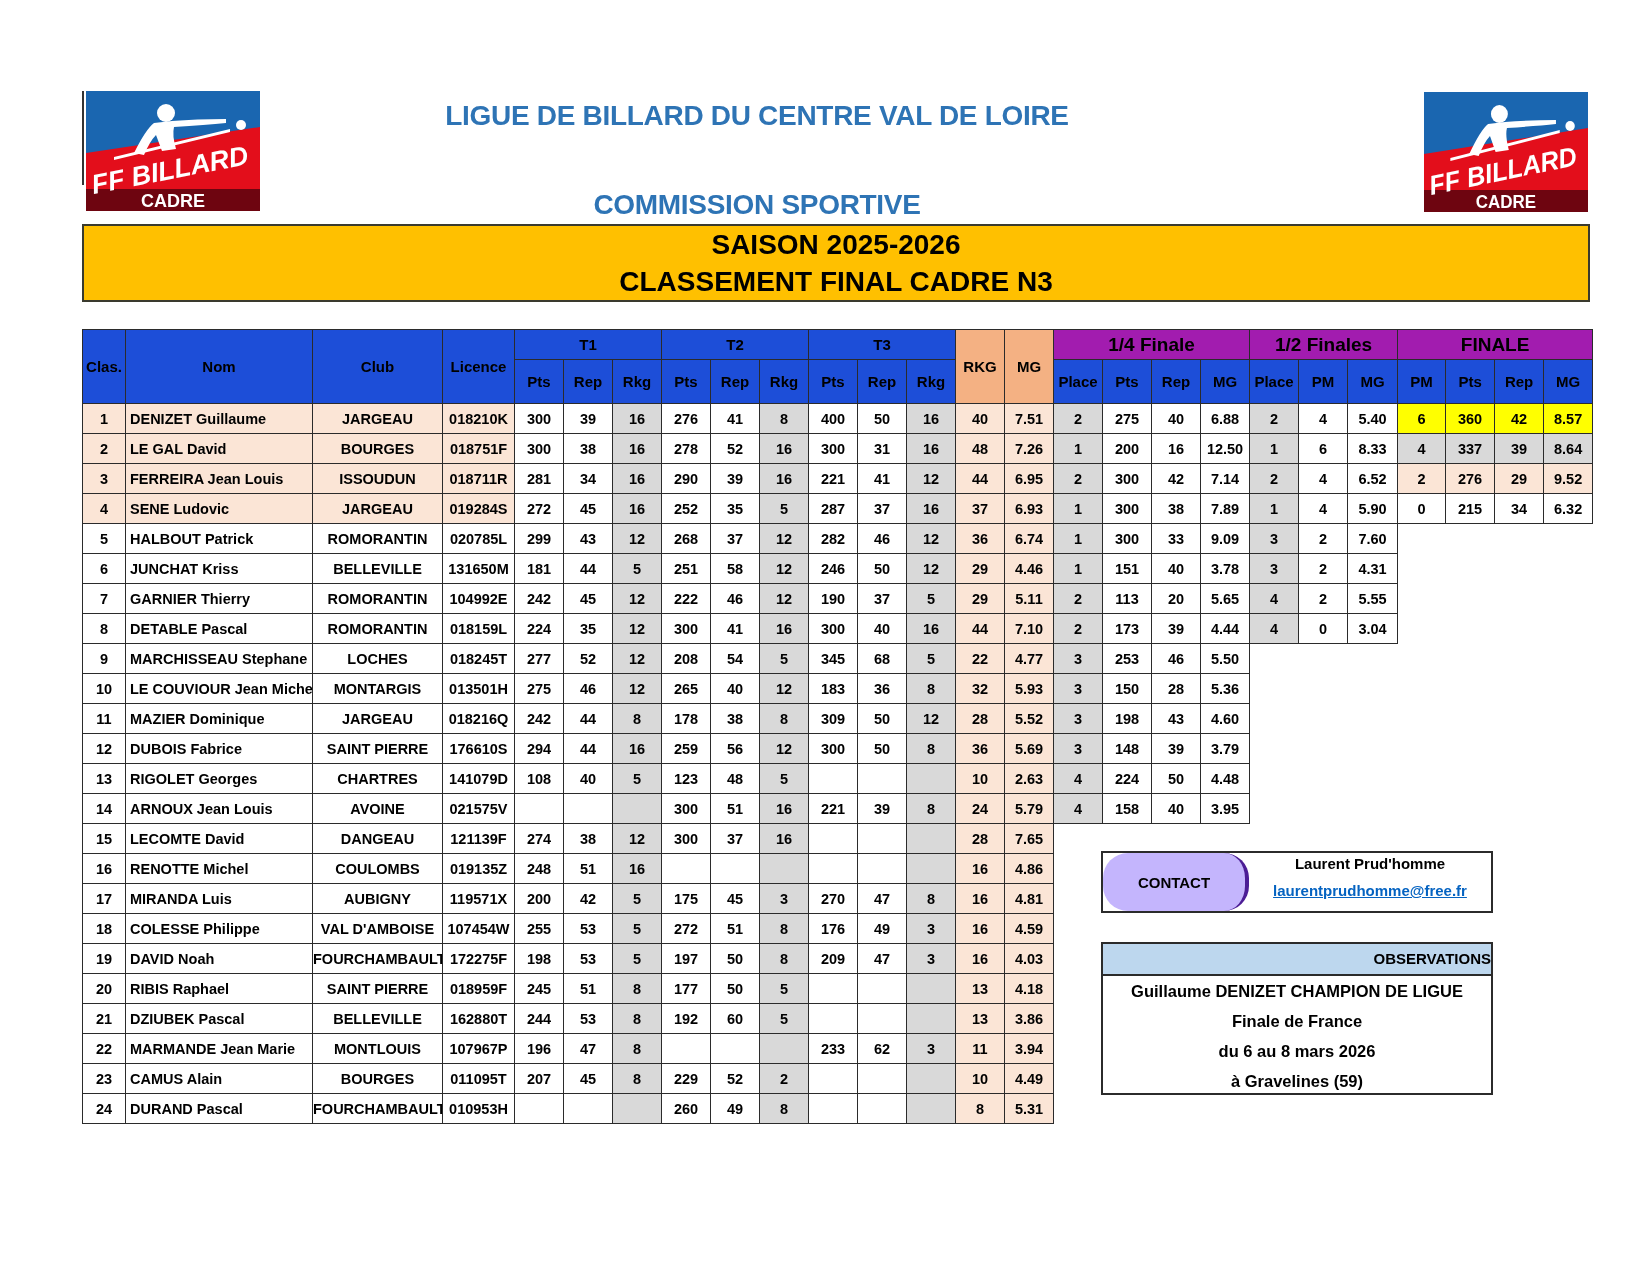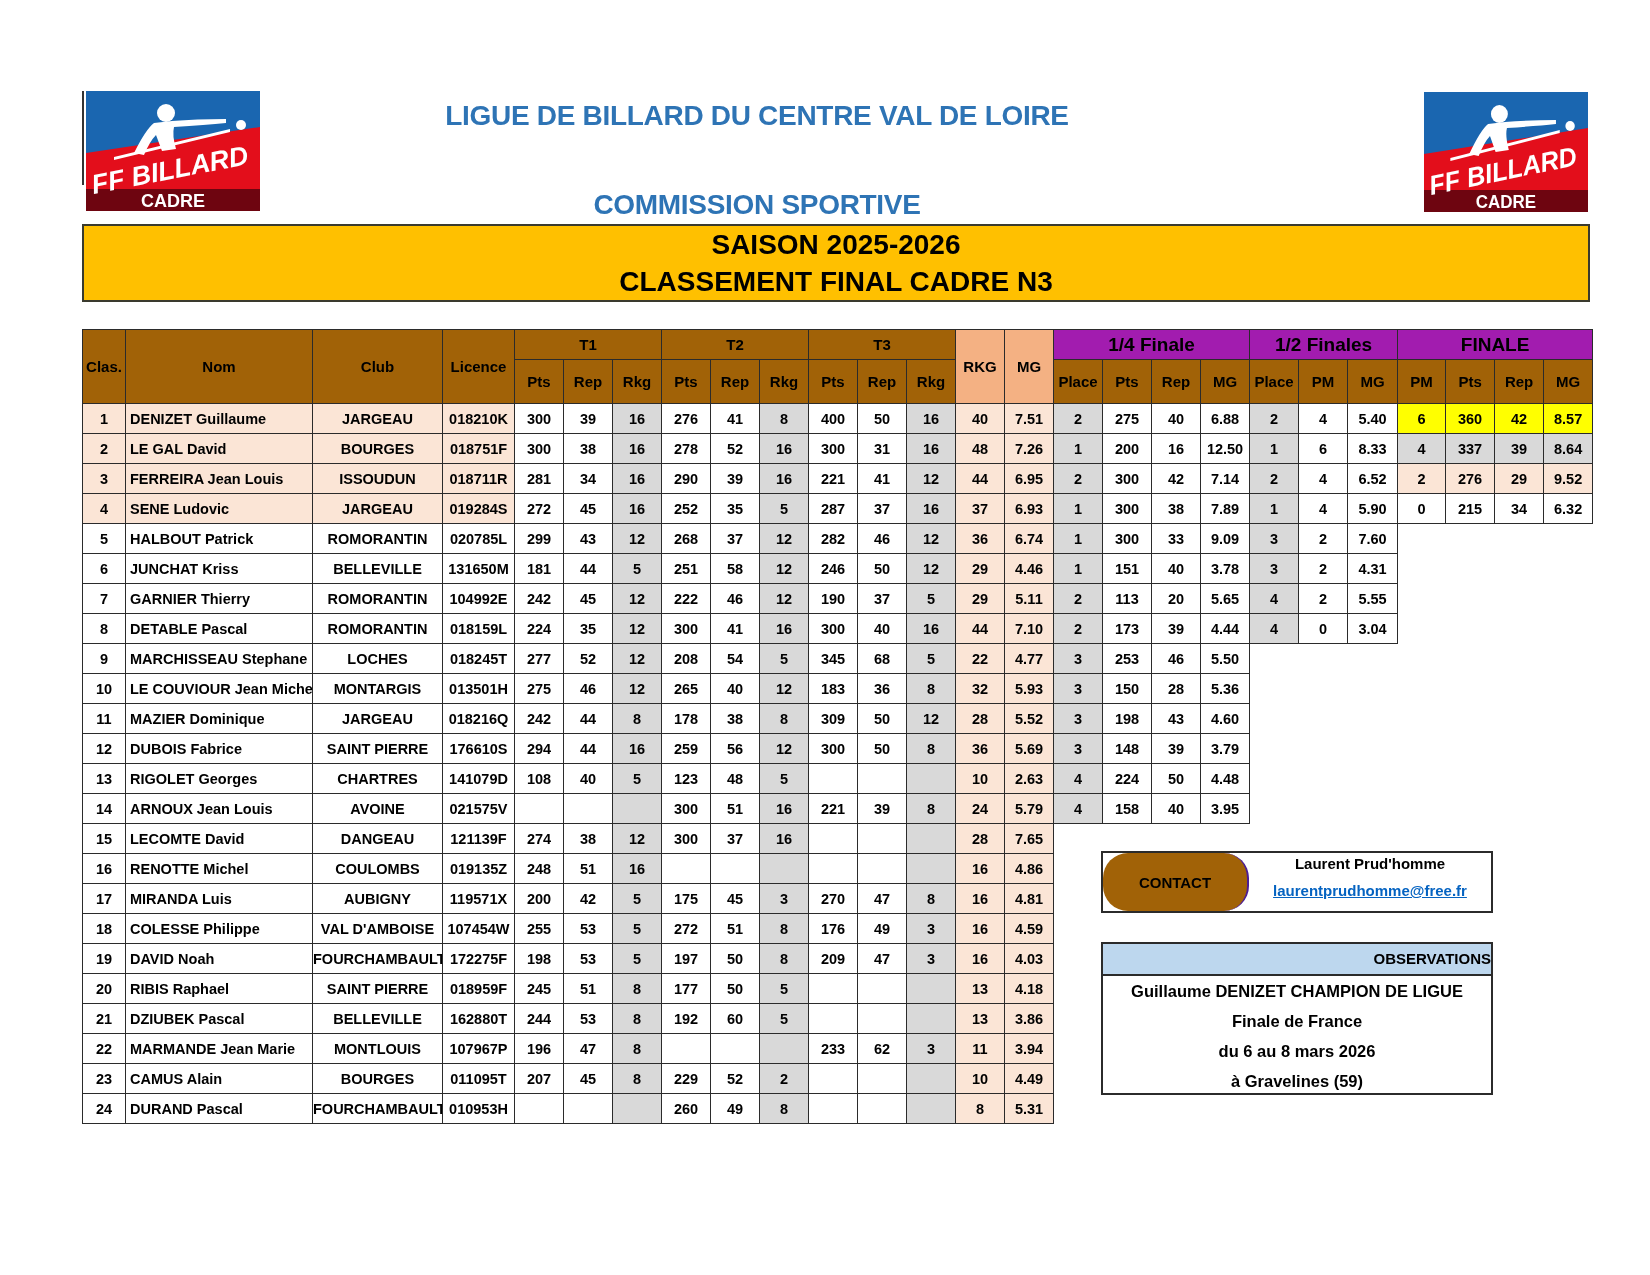--- a/index.html
+++ b/index.html
@@ -10,32 +10,32 @@
   .logo-left-bar { position:absolute; left:82px; top:91px; width:2px; height:94px; background:#333; }
   .title { position:absolute; left:0; width:1514px; text-align:center; color:#2e74b5;
            font-weight:bold; font-size:28px; letter-spacing:-0.3px; }
   .banner { position:absolute; left:82px; top:224px; width:1508px; height:78px;
             background:#ffc000; border:2px solid #3a3a2e; box-sizing:border-box;
             text-align:center; font-weight:bold; font-size:28px; }
   .banner div { height:37px; line-height:38px; }
   table.grid { position:absolute; border-collapse:collapse; table-layout:fixed; }
   table.grid td { border:1.5px solid #2b2b2b; text-align:center; font-weight:bold;
                   font-size:14.5px; padding:0; height:29px; white-space:nowrap; overflow:hidden; }
-  .hdr { background:#a16207; font-size:15px !important; }
+  .hdr { background:#1d4ed8; font-size:15px !important; }
   .hdr-big { background:#a21caf; font-size:19px !important; }
   .rkg-hdr { background:#f4b183; font-size:15px !important; }
   .pink { background:#fbe5d6; }
   .grey { background:#d9d9d9; }
   .yellow { background:#ffff00; }
   .white { background:#ffffff; }
   td.name { text-align:left !important; padding-left:4px !important; }
   td.empty-cell { border:none !important; background:transparent !important; }
   .box { position:absolute; border:2px solid #2b2b2b; box-sizing:border-box; font-weight:bold; }
   .contact-label { position:absolute; left:0; top:0; width:146px; height:100%;
-                   background:#a16207; border-right:2px solid #4c1d95; box-sizing:border-box;
+                   background:#c4b5fd; border-right:4px solid #4c1d95; box-sizing:border-box;
                    display:flex; align-items:center; justify-content:center; font-size:15px;border-radius:25px; }
   .contact-val { position:absolute; left:146px; top:0; right:0; height:100%; text-align:center; font-size:15px; }
   .contact-name { margin-top:2px; }
   .contact-mail { margin-top:10px; color:#0563c1; text-decoration:underline; }
   .obs-head { background:#bdd7ee; border-bottom:2px solid #2b2b2b; height:30px; line-height:30px;
               text-align:right; font-size:15px; }
   .obs-line { text-align:center; font-size:16.5px; height:30px; line-height:30px; }
 </style>
 </head>
 <body>

